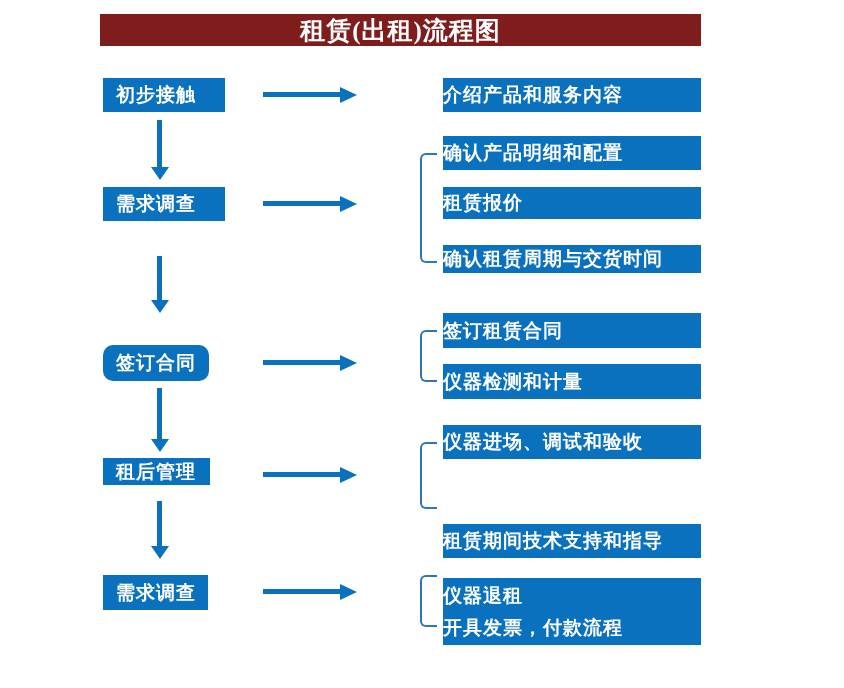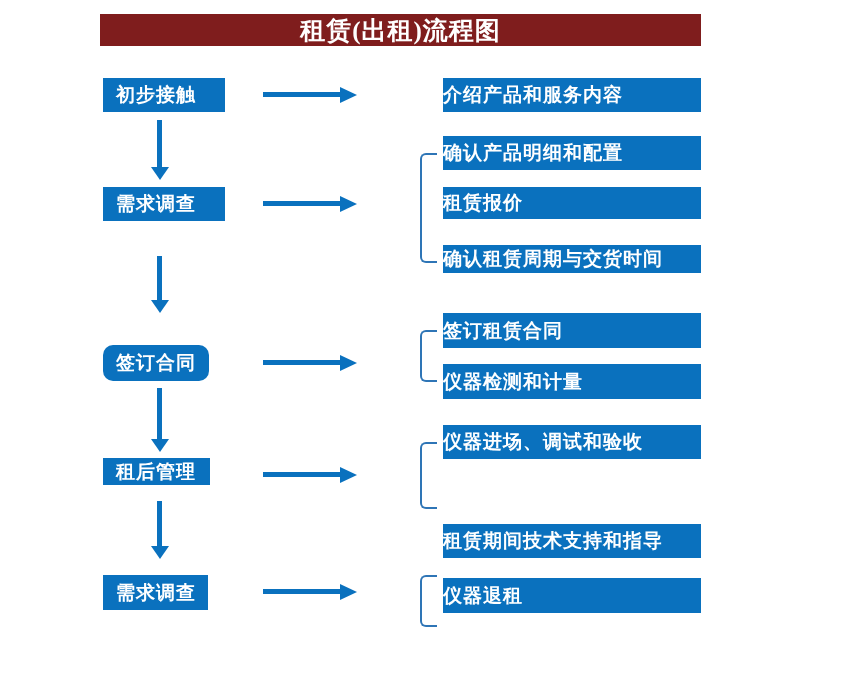--- a/index.html
+++ b/index.html
@@ -98,14 +98,15 @@
   <div class="bluebox detail" style="top:187px; height:32px;">租赁报价</div>
   <div class="bluebox detail" style="top:245px; height:28px;">确认租赁周期与交货时间</div>
 
   <div class="bluebox detail" style="top:313px; height:35px;">签订租赁合同</div>
   <div class="bluebox detail" style="top:364px; height:35px;">仪器检测和计量</div>
 
   <div class="bluebox detail" style="top:425px; height:34px;">仪器进场、调试和验收</div>
   <div class="bluebox detail" style="top:492px; height:34px;margin-top:32px;">租赁期间技术支持和指导</div>
 
   <div class="bluebox detail" style="top:558px; height:35px;margin-top:20px;">仪器退租</div>
+  <div class="bluebox detail" style="top:610px; height:35px;">开具发票，付款流程</div>
 
 </div>
 
 </body></html>

